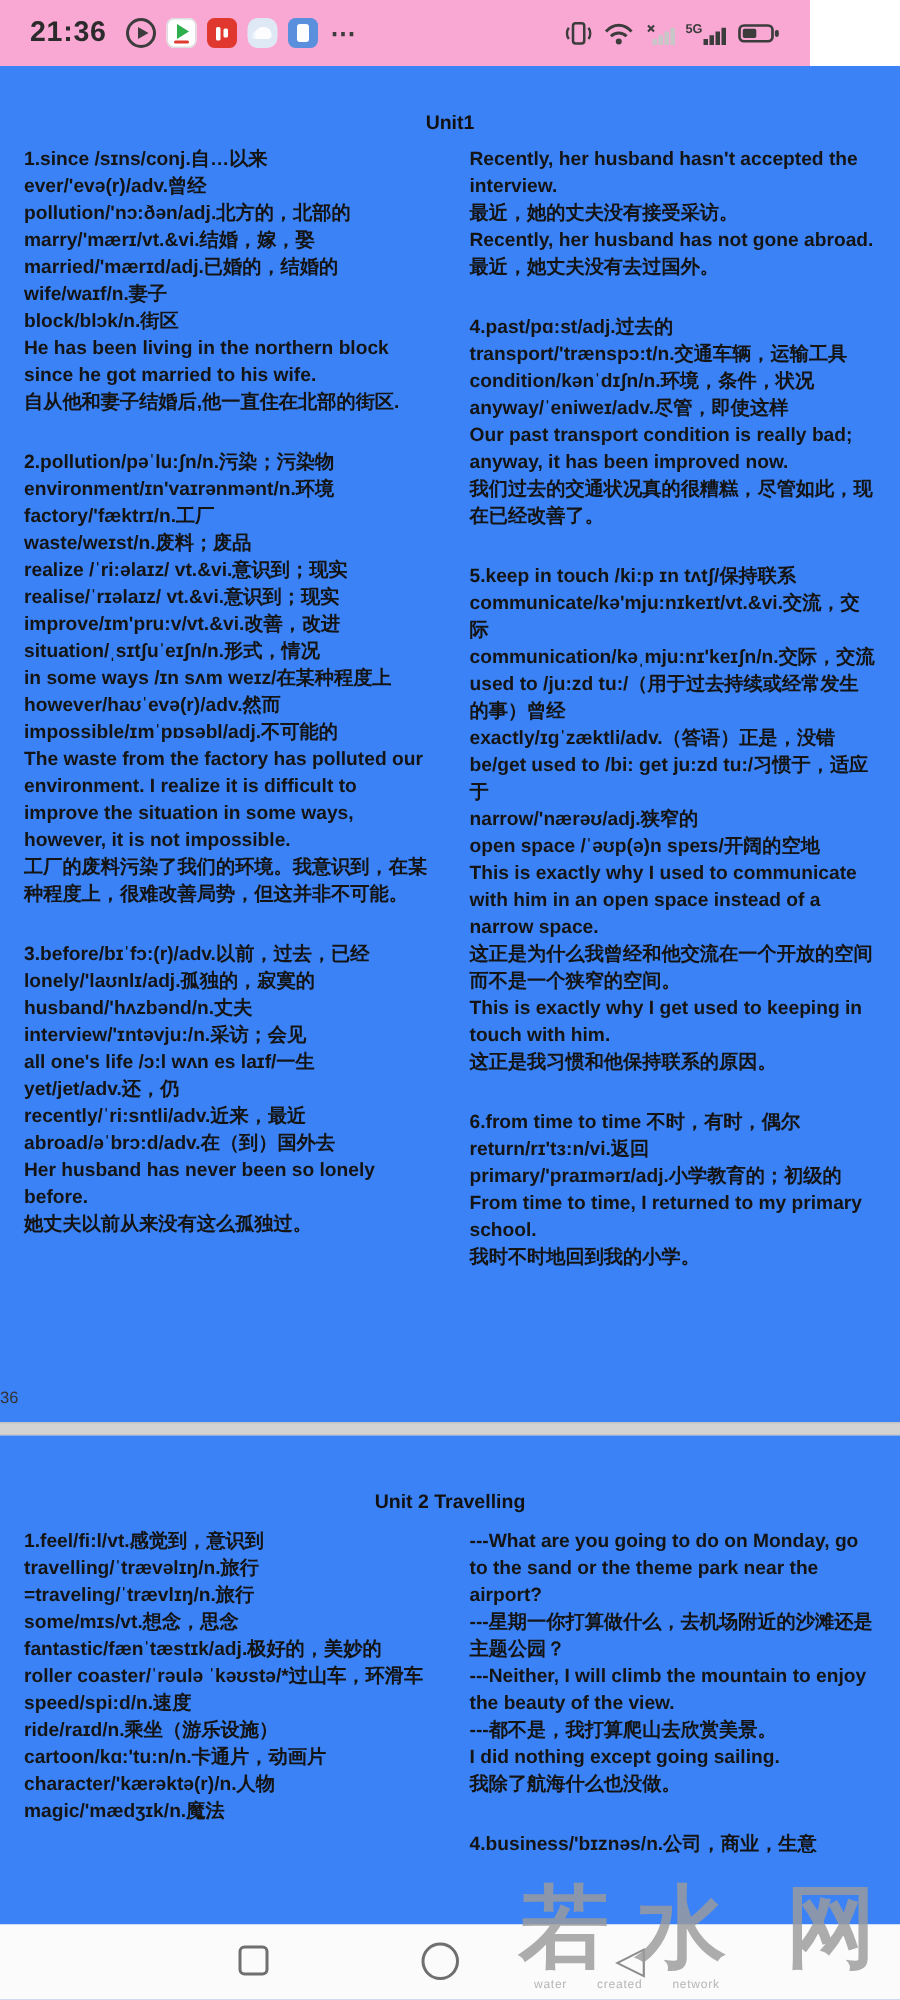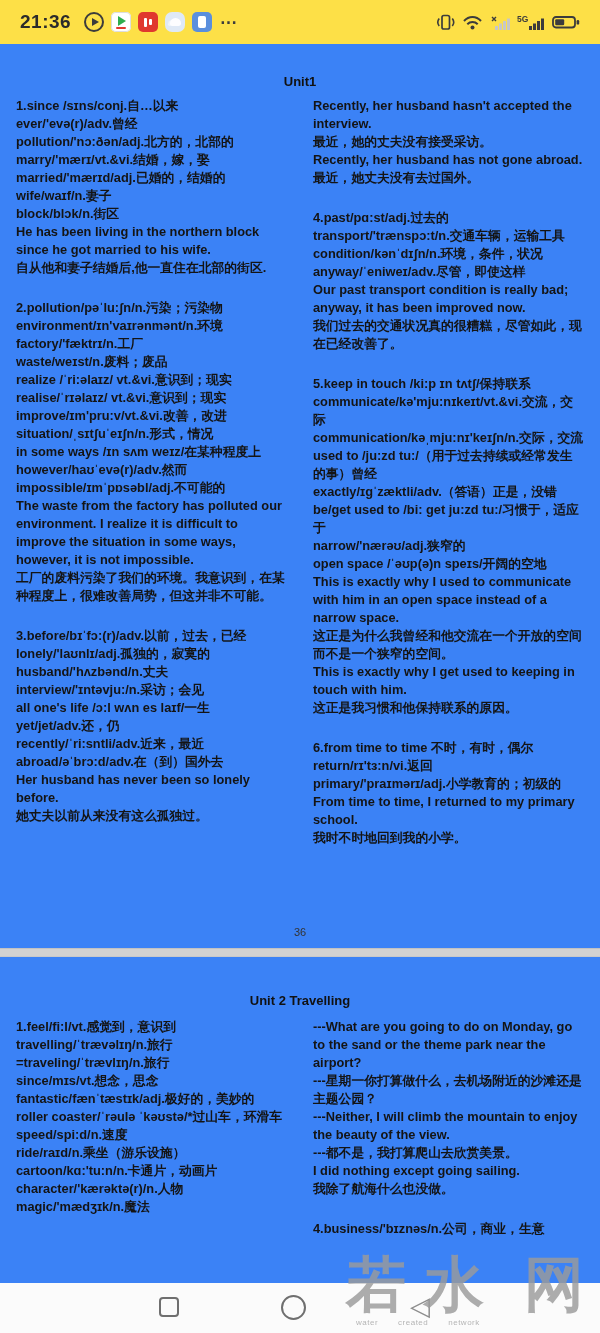--- a/index.html
+++ b/index.html
@@ -1,19 +1,19 @@
 <!DOCTYPE html>
 <html><head>
 <meta charset="utf-8">
 <style>
   html,body{margin:0;padding:0;background:#ddd;}
   .screen{position:relative;width:600px;height:1333px;background:#fff;overflow:hidden;
           font-family:"Liberation Sans",sans-serif;}
   
-  .status-bar{position:absolute;top:0;left:0;width:600px;height:44px;background:#fde047;
+  .status-bar{position:absolute;top:0;left:0;width:540px;height:44px;background:#f9a8d4;
               display:flex;align-items:center;padding:0 20px;box-sizing:border-box;gap:7px;}
   .time{font-size:19px;font-weight:700;color:#2b2b2b;letter-spacing:.5px;margin-right:6px;}
   .app-icon{width:20px;height:20px;display:inline-flex;align-items:center;justify-content:center;
             box-sizing:border-box;flex:none;}
   .play-circle{border:2px solid #3c3c3c;border-radius:50%;}
   .play-circle .tri{width:0;height:0;border-left:7px solid #3c3c3c;border-top:4.5px solid transparent;
                     border-bottom:4.5px solid transparent;margin-left:2px;}
   .green-app{background:#fff;border-radius:5px;box-shadow:0 0 0 1px #ddd inset;flex-direction:column;}
   .green-app .tri{width:0;height:0;border-left:8px solid #2fae4e;border-top:5px solid transparent;
                   border-bottom:5px solid transparent;margin-left:2px;}
@@ -29,21 +29,21 @@
   .flex-spacer{flex:1;}
   .sicon{flex:none;display:inline-flex;align-items:center;}
   
   .page{background:#3b82f6;box-sizing:border-box;}
   .page1{position:absolute;top:44px;left:0;width:600px;height:904px;padding:30px 16px 0;}
   .doc-title{text-align:center;font-size:13px;font-weight:700;color:#111;}
   .cols{display:flex;gap:26px;margin-top:8px;}
   .col{flex:1;min-width:0;font-size:12.8px;line-height:18px;font-weight:700;color:#141414;}
   .col .line{min-height:18px;}
   .col .gap{height:22px;}
-  .page-num{position:absolute;bottom:10px;left:0;width:100%;text-align:center;
+  .page-num{position:absolute;bottom:10px;left:0;width:100%;
             font-size:11px;font-weight:400;color:#333;}
   .page-divider{position:absolute;top:948px;left:0;width:600px;height:9px;background:#d2d2d2;
                 border-top:1px solid #c2c2c2;border-bottom:1px solid #c9c9c9;box-sizing:border-box;}
   .page2{position:absolute;top:957px;left:0;width:600px;height:326px;padding:36px 16px 0;overflow:hidden;}
   .page2 .cols{margin-top:10px;}
   
   .navbar{position:absolute;top:1283px;left:0;width:600px;height:50px;background:#fbfbfb;z-index:5;}
   .nav-square{position:absolute;left:159px;top:14px;width:20px;height:20px;border:2px solid #6f6f6f;
               border-radius:4px;box-sizing:border-box;}
   .nav-circle{position:absolute;left:281px;top:12px;width:25px;height:25px;border:2px solid #6f6f6f;
@@ -203,21 +203,21 @@
 
   <div class="page-divider"></div>
 
   <div class="page page2">
     <div class="doc-title">Unit 2 Travelling</div>
     <div class="cols">
       <div class="col">
           <div class="line">1.feel/fi:l/vt.感觉到，意识到</div>
           <div class="line">travelling/ˈtrævəlɪŋ/n.旅行</div>
           <div class="line">=traveling/ˈtrævlɪŋ/n.旅行</div>
-          <div class="line">since/mɪs/vt.想念，思念</div>
+          <div class="line">some/mɪs/vt.想念，思念</div>
           <div class="line">fantastic/fænˈtæstɪk/adj.极好的，美妙的</div>
           <div class="line">roller coaster/ˈrəulə ˈkəʊstə/*过山车，环滑车</div>
           <div class="line">speed/spi:d/n.速度</div>
           <div class="line">ride/raɪd/n.乘坐（游乐设施）</div>
           <div class="line">cartoon/kɑ:'tu:n/n.卡通片，动画片</div>
           <div class="line">character/'kærəktə(r)/n.人物</div>
           <div class="line">magic/'mædʒɪk/n.魔法</div>
         </div>
       <div class="col">
           <div class="line">---What are you going to do on Monday, go to the sand or the theme park near the airport?</div>

